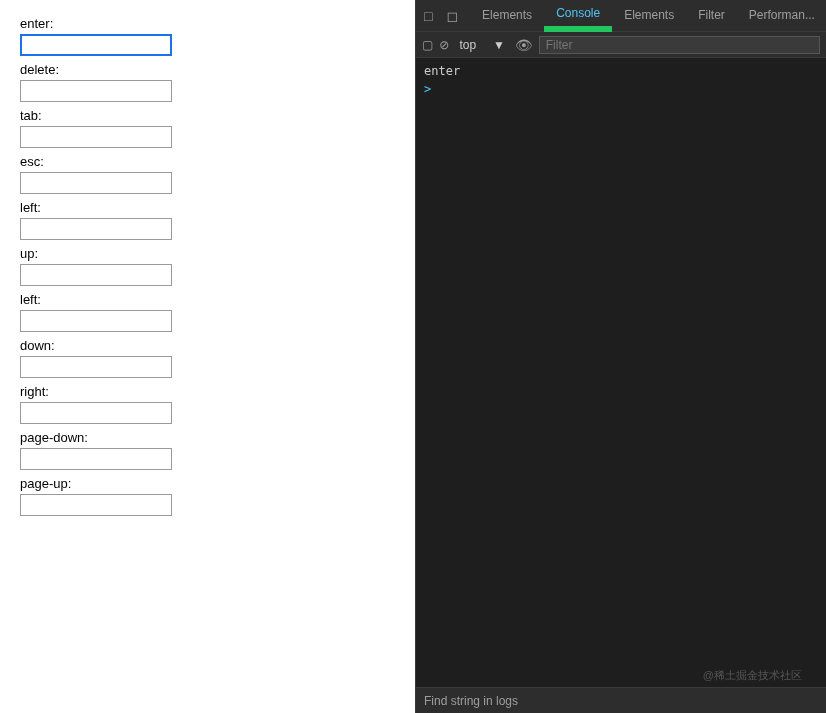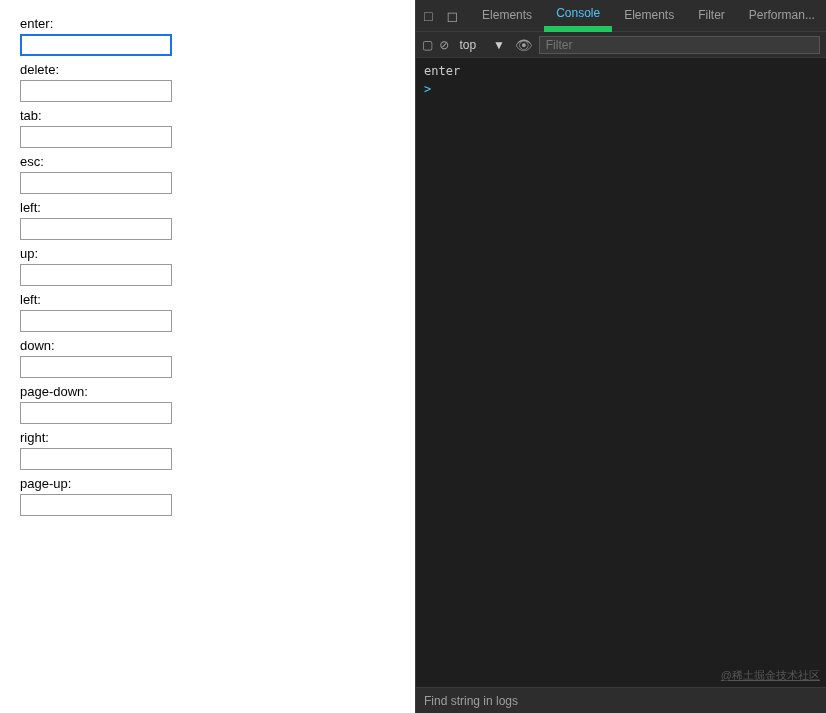--- a/index.html
+++ b/index.html
@@ -157,24 +157,23 @@
       padding: 4px 8px;
       flex-shrink: 0;
     }
     .find-bar-text {
       color: #9e9e9e;
       font-size: 12px;
     }
     .watermark {
       position: absolute;
       bottom: 30px;
-      right: 6px;
+      right: 24px;
       color: #555;
       font-size: 11px;
-      text-decoration: underline;
     }
   </style>
 </head>
 <body>
 
 <div id="left-panel">
   <div id="fields-container">
       <div class="field-group">
         <label class="field-label">enter:</label>
         <input type="text" class="field-input focused" style="">
@@ -201,25 +200,25 @@
       </div>
       <div class="field-group">
         <label class="field-label">left:</label>
         <input type="text" class="field-input" style="">
       </div>
       <div class="field-group">
         <label class="field-label">down:</label>
         <input type="text" class="field-input" style="">
       </div>
       <div class="field-group">
+        <label class="field-label">right:</label>
+        <input type="text" class="field-input" style="">
+      </div>
+      <div class="field-group">
         <label class="field-label">page-down:</label>
-        <input type="text" class="field-input" style="">
-      </div>
-      <div class="field-group">
-        <label class="field-label">right:</label>
         <input type="text" class="field-input" style="">
       </div>
       <div class="field-group">
         <label class="field-label">page-up:</label>
         <input type="text" class="field-input" style="">
       </div>
     </div>
 </div>
 
 <div id="right-panel">

